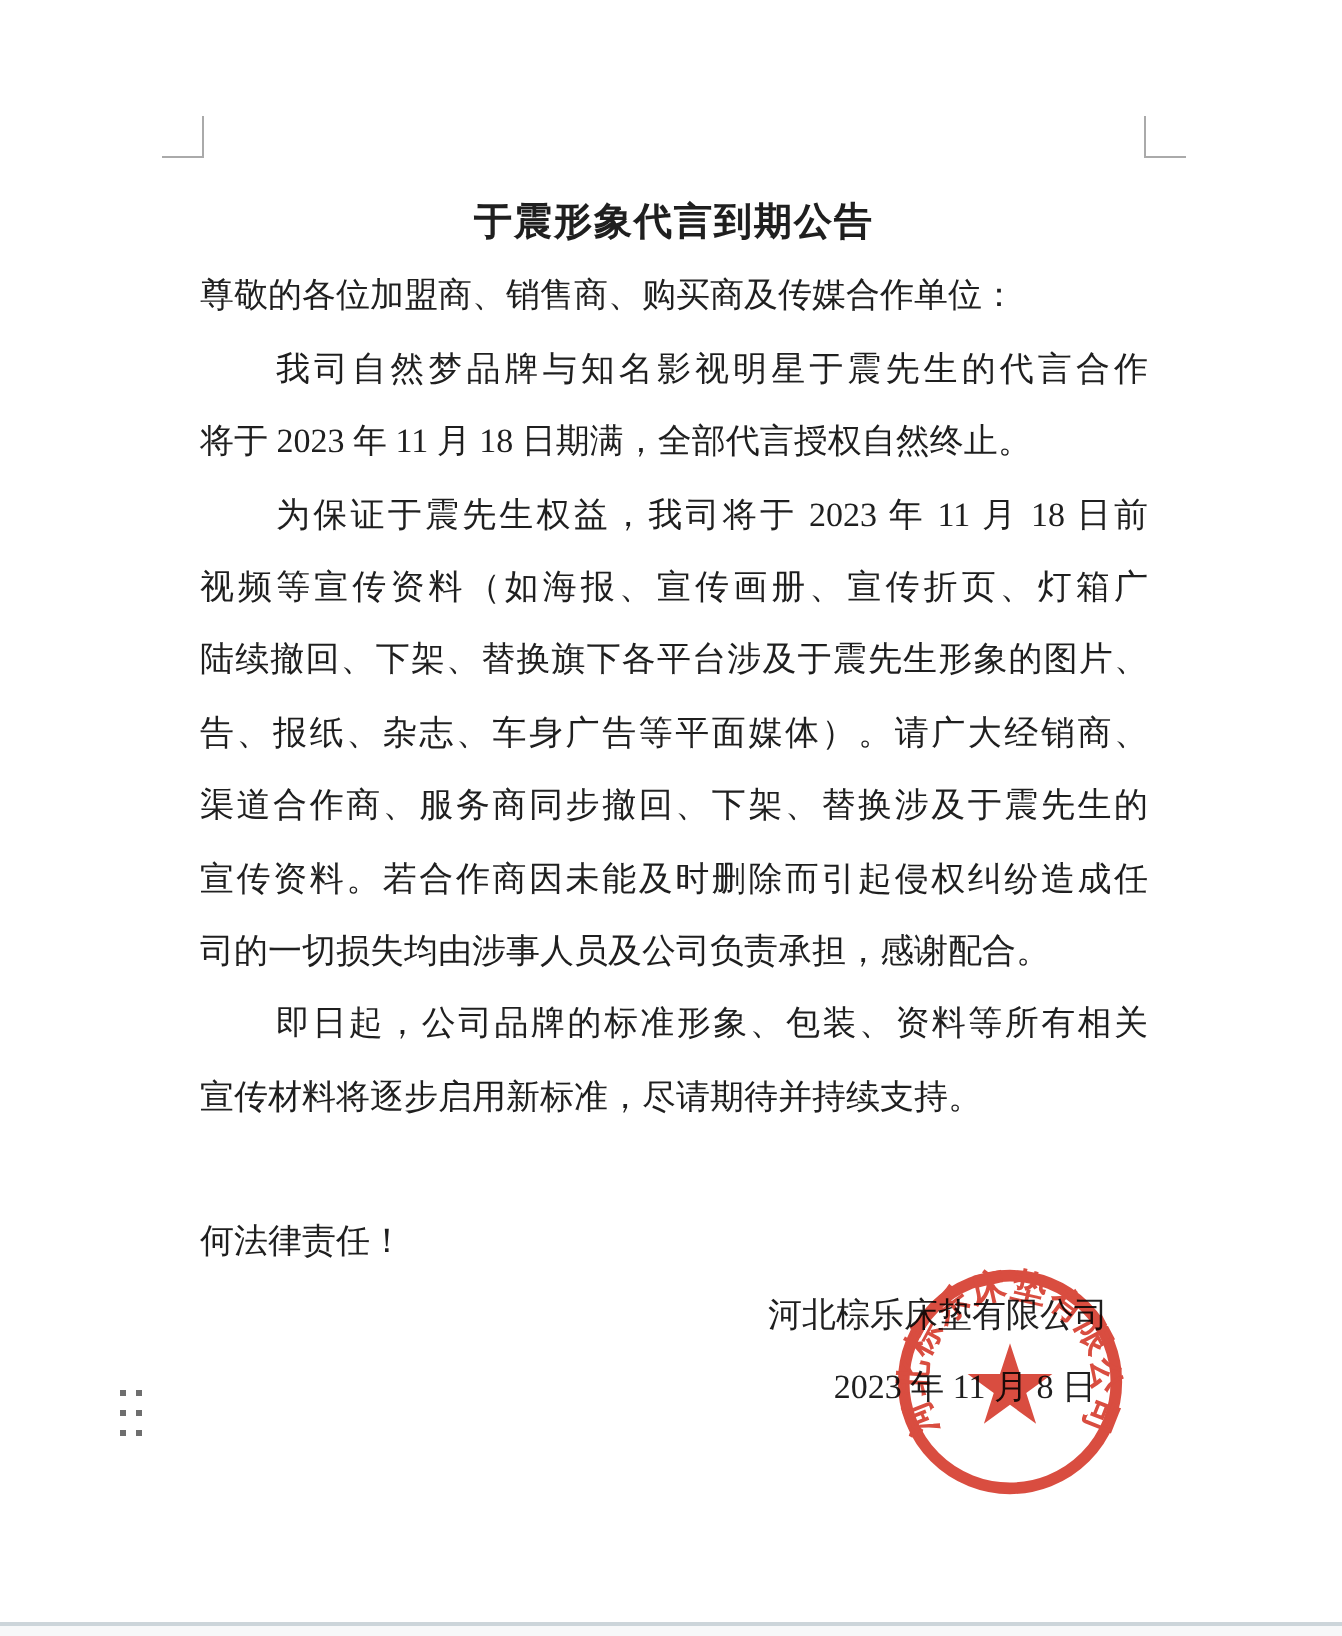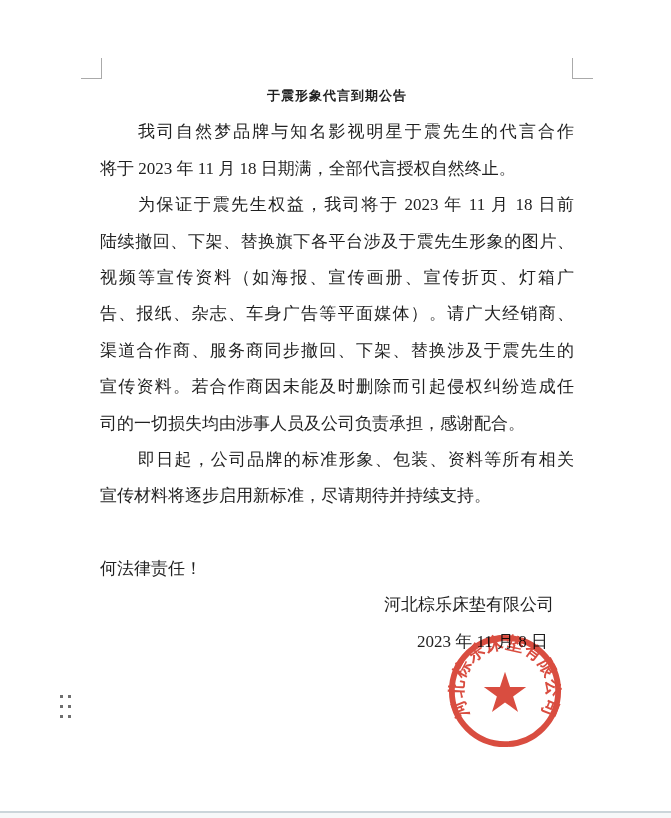--- a/index.html
+++ b/index.html
@@ -13,24 +13,25 @@
   }
   
   .crop{position:absolute;background:#aaaaaa;}
   
   .content{
     position:absolute;
     left:100px;top:78px;width:474px;
     font-size:17px;
   }
   .doc-title{
-    font-size:13px;font-weight:bold;
+    font-size:19px;font-weight:bold;
     text-align:center;
     line-height:36.4px;height:36.4px;
     letter-spacing:1px;
+    margin-top:16px;
   }
   .line{
     display:block;
     line-height:36.4px;height:36.4px;
     white-space:normal;
   }
   .line.j{text-align:justify;text-align-last:justify;}
   .line.ind{text-indent:38px;}
   .line.blank{height:36.4px;}
   .line.sign{text-align:right;padding-right:20px;}
@@ -70,26 +71,27 @@
 
 <div class="page">
 
   <div class="crop" style="left:101px;top:58px;width:1px;height:21px;"></div>
   <div class="crop" style="left:81px;top:78px;width:21px;height:1px;"></div>
   <div class="crop" style="left:572px;top:58px;width:1px;height:21px;"></div>
   <div class="crop" style="left:572px;top:78px;width:21px;height:1px;"></div>
 
   <div class="content">
     <div class="doc-title">于震形象代言到期公告</div>
+    <div class="line">尊敬的各位加盟商、销售商、购买商及传媒合作单位：</div>
     <div>
         <div class="line j ind">我司自然梦品牌与知名影视明星于震先生的代言合作</div>
         <div class="line">将于 2023 年 11 月 18 日期满，全部代言授权自然终止。</div>
         <div class="line j ind">为保证于震先生权益，我司将于 2023 年 11 月 18 日前</div>
+        <div class="line j">视频等宣传资料（如海报、宣传画册、宣传折页、灯箱广</div>
         <div class="line j">陆续撤回、下架、替换旗下各平台涉及于震先生形象的图片、</div>
-        <div class="line j">视频等宣传资料（如海报、宣传画册、宣传折页、灯箱广</div>
         <div class="line j">告、报纸、杂志、车身广告等平面媒体）。请广大经销商、</div>
         <div class="line j">渠道合作商、服务商同步撤回、下架、替换涉及于震先生的</div>
         <div class="line j">宣传资料。若合作商因未能及时删除而引起侵权纠纷造成任</div>
         <div class="line">司的一切损失均由涉事人员及公司负责承担，感谢配合。</div>
         <div class="line j ind">即日起，公司品牌的标准形象、包装、资料等所有相关</div>
         <div class="line">宣传材料将逐步启用新标准，尽请期待并持续支持。</div>
       </div>
     <div class="line blank"></div>
     <div class="line">何法律责任！</div>
     <div class="line sign">河北棕乐床垫有限公司</div>

